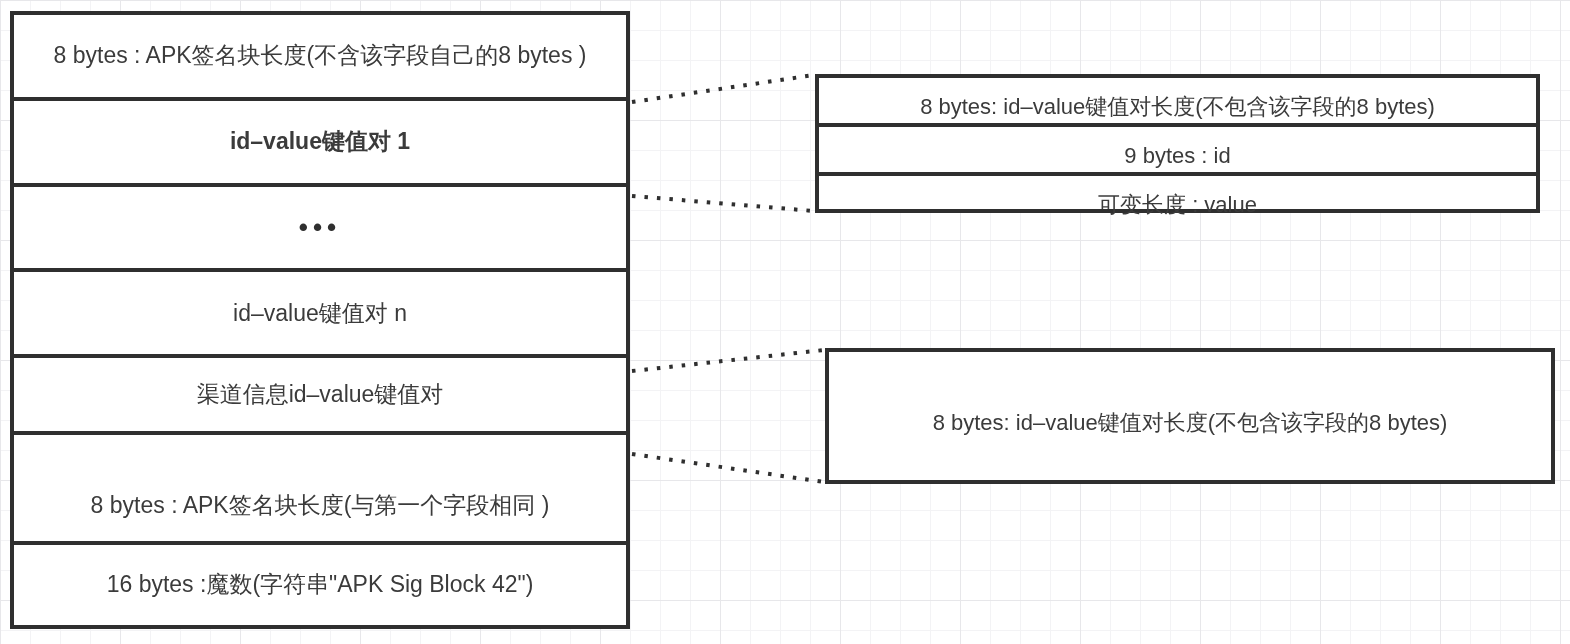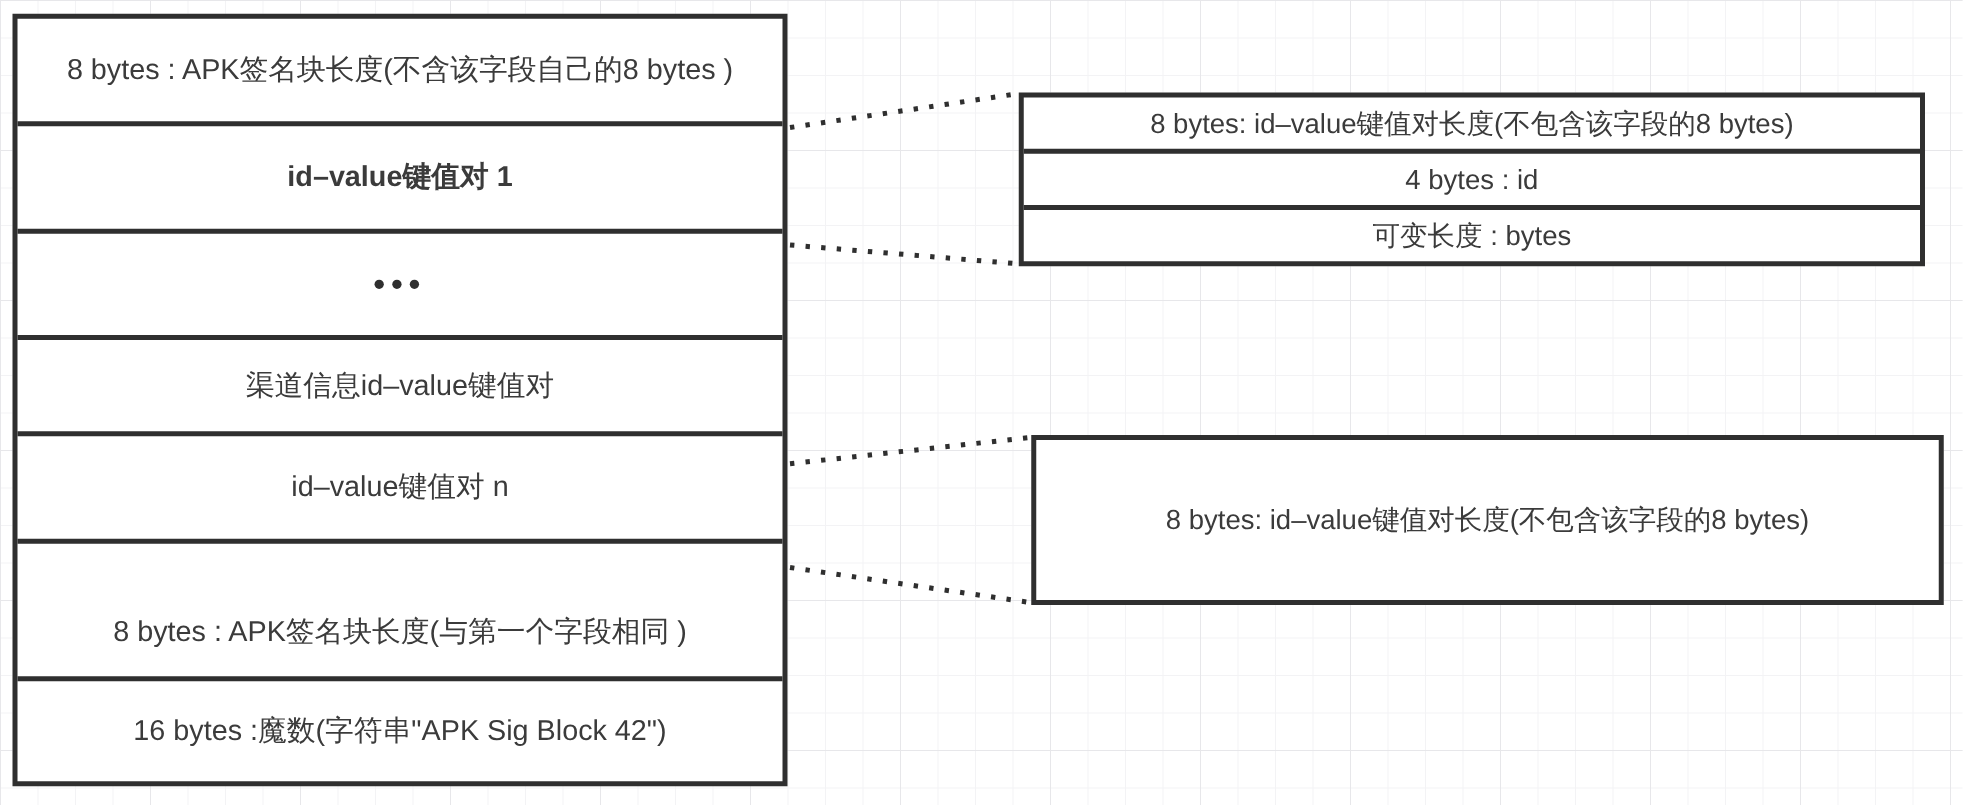--- a/index.html
+++ b/index.html
@@ -47,47 +47,47 @@
   #left-block .r2 { height: 89px; }
   #left-block .r3 { height: 90px; }
   #left-block .r4 { height: 80px; }
   #left-block .r5 { height: 77px; margin-top: 36px; }
   #left-block .r6 { height: 84px; }
   #left-block .dots { font-size: 26px; letter-spacing: 5px; font-weight: bold; color: #2f2f2f; }
 
   
   #pair-detail-block   { left: 815px; top: 74px;  width: 725px; height: 139px; font-size: 22px; }
   #channel-detail-block{ left: 825px; top: 348px; width: 730px; height: 136px; font-size: 22px; }
-  #pair-detail-block .cell, #channel-detail-block .cell { flex: 1 1 0; }
+  #pair-detail-block .cell, #channel-detail-block .cell { flex: 1 1 0; margin-top: 13px; }
 
   .connectors {
     position: absolute;
     left: 0; top: 0;
     pointer-events: none;
   }
 </style>
 </head>
 <body>
 
 <div class="canvas">
 
   <div class="block" id="left-block">
     <div class="cell r0">8 bytes : APK签名块长度(不含该字段自己的8 bytes )</div>
     <div class="cell r1">id–value键值对 1</div>
     <div class="cell r2 dots">•••</div>
+    <div class="cell r3">id–value键值对 n</div>
     <div class="cell r4">渠道信息id–value键值对</div>
-    <div class="cell r3">id–value键值对 n</div>
     <div class="cell r5">8 bytes : APK签名块长度(与第一个字段相同 )</div>
     <div class="cell r6">16 bytes :魔数(字符串"APK Sig Block 42")</div>
   </div>
 
   <div class="block" id="pair-detail-block">
     <div class="cell">8 bytes: id–value键值对长度(不包含该字段的8 bytes)</div>
-    <div class="cell">4 bytes : id</div>
-    <div class="cell">可变长度 : bytes</div>
+    <div class="cell">9 bytes : id</div>
+    <div class="cell">可变长度 : value</div>
   </div>
 
   <div class="block" id="channel-detail-block">
     <div class="cell">8 bytes: id–value键值对长度(不包含该字段的8 bytes)</div>
   </div>
 
   <svg class="connectors" width="1570" height="644" viewBox="0 0 1570 644">
     <line x1="632" y1="102" x2="814" y2="75" stroke="#2f2f2f" stroke-width="4" stroke-dasharray="3.5 9"></line>
     <line x1="632" y1="196" x2="814" y2="211" stroke="#2f2f2f" stroke-width="4" stroke-dasharray="3.5 9"></line>
     <line x1="632" y1="371" x2="824" y2="350" stroke="#2f2f2f" stroke-width="4" stroke-dasharray="3.5 9"></line>

